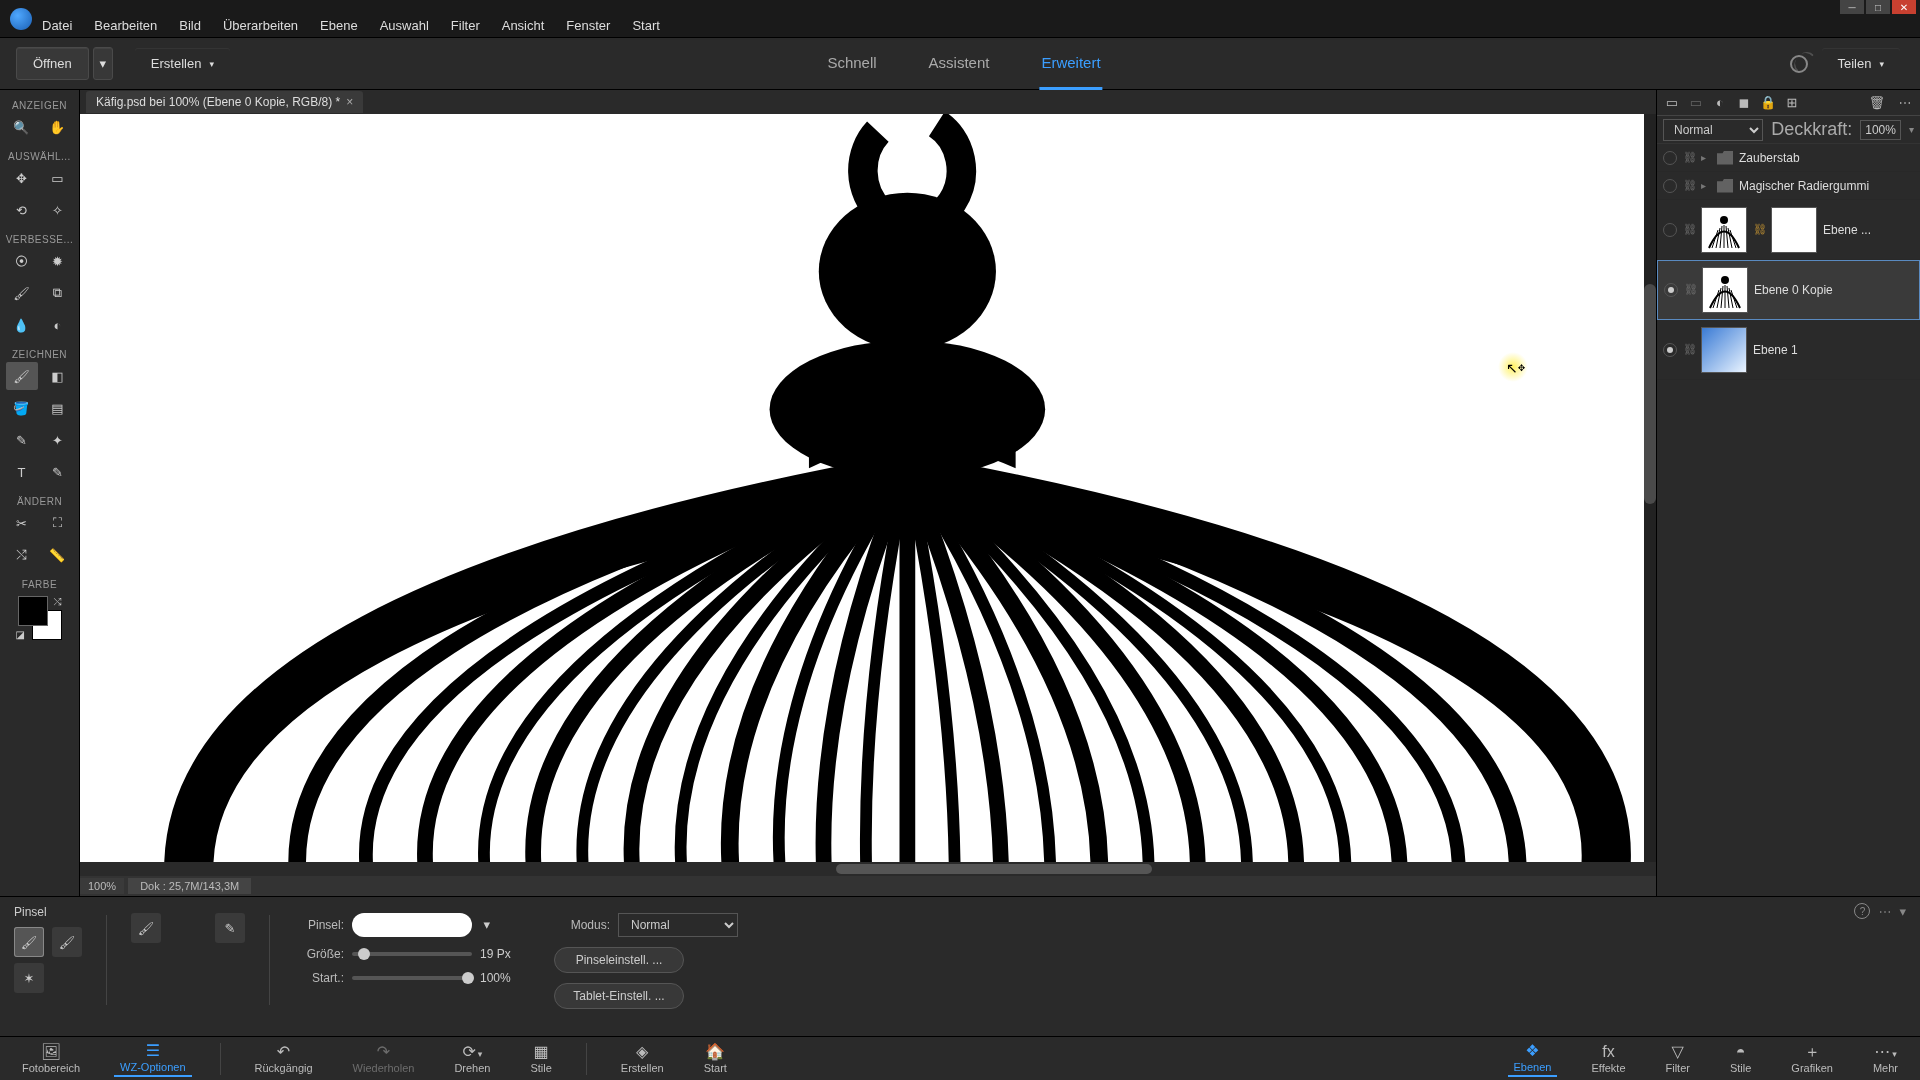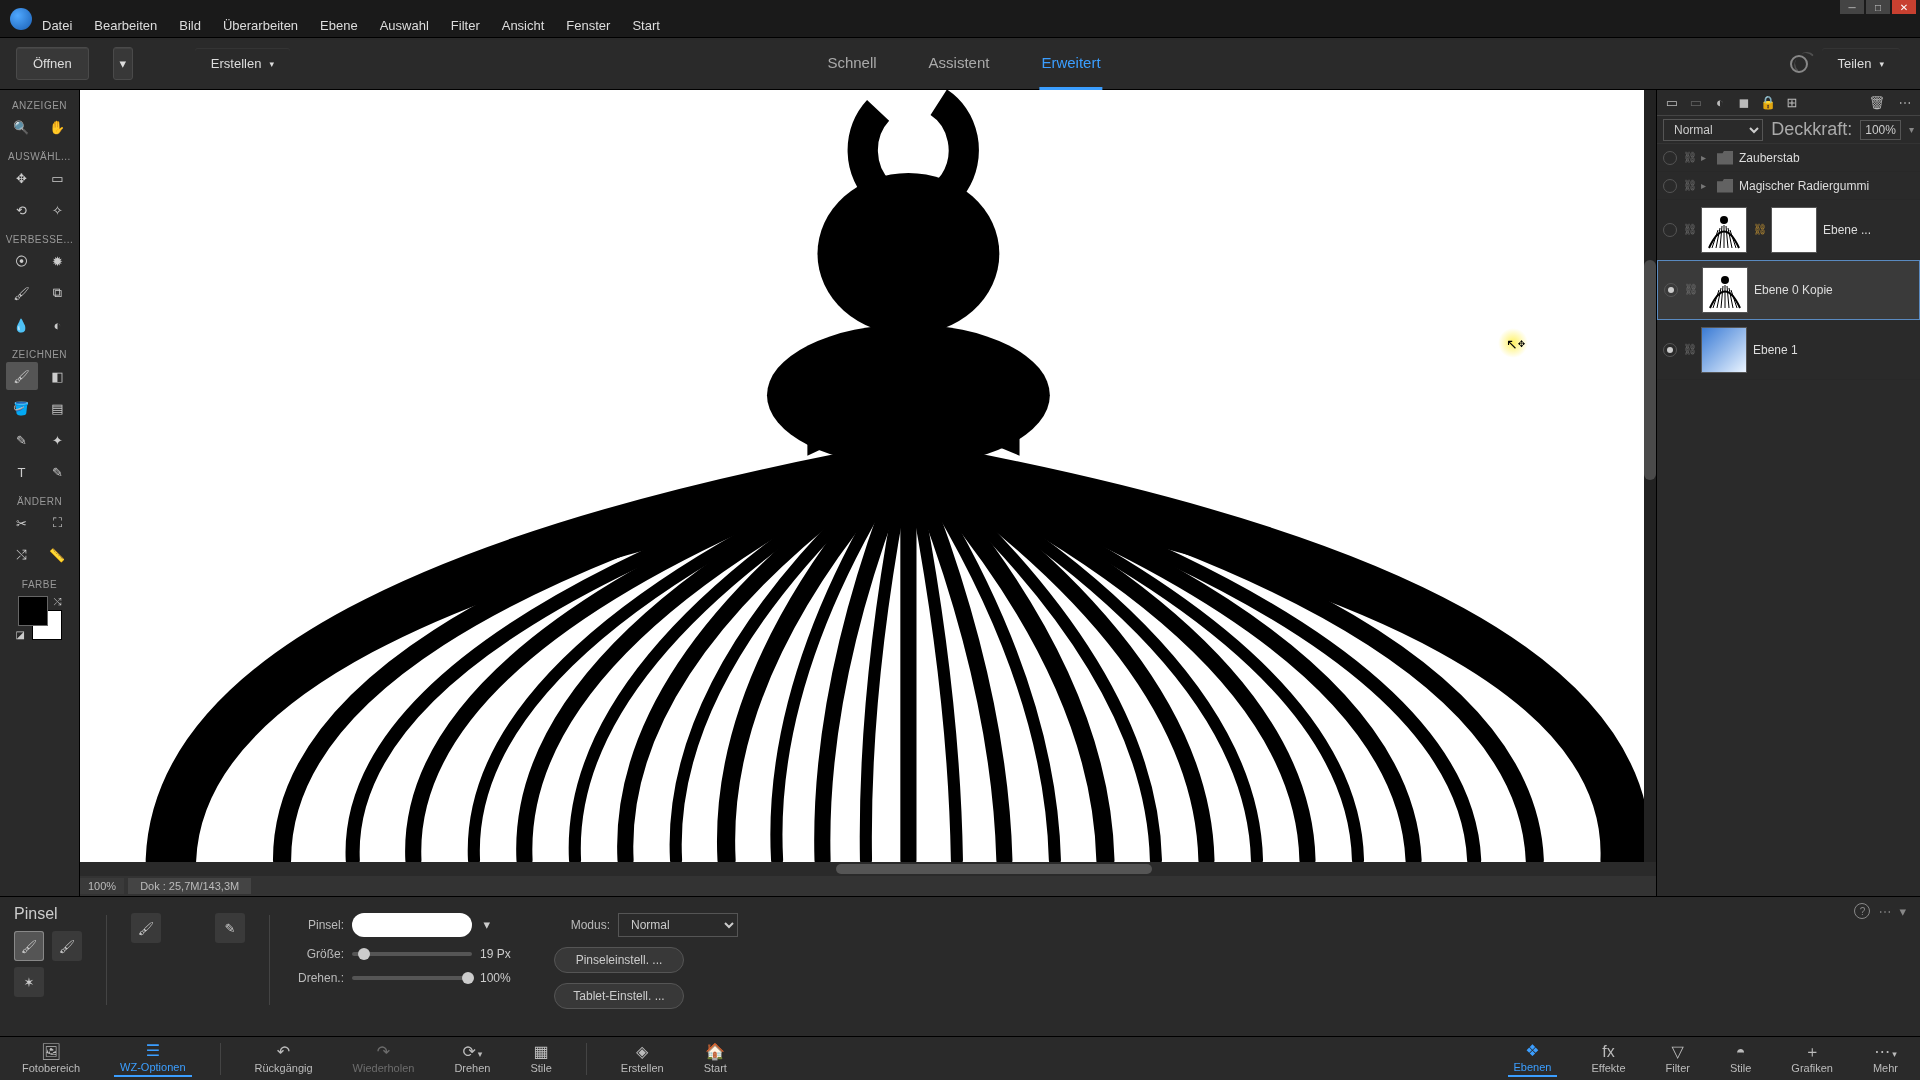--- a/index.html
+++ b/index.html
@@ -7,21 +7,21 @@
 .titlebar { height: 14px; background: #1a1a1a; display: flex; justify-content: space-between; align-items: center; padding: 0 4px; }
 .win-controls { display: flex; gap: 2px; }
 .win-btn { width: 24px; height: 14px; display: flex; align-items: center; justify-content: center; cursor: pointer; font-size: 10px; color: #ccc; }
 .win-btn.close { background: #c84030; color: #fff; }
 .win-btn.max, .win-btn.min { background: #444; }
 
 .menubar { height: 24px; background: #1a1a1a; display: flex; align-items: center; padding-left: 32px; gap: 2px; border-bottom: 1px solid #000; }
 .app-logo-small { position: absolute; left: 10px; top: 8px; width: 22px; height: 22px; background: radial-gradient(circle at 35% 35%, #4fa8ff, #1a5fb4); border-radius: 50%; }
 .menu-item { padding: 4px 10px; cursor: pointer; color: #ddd; font-size: 13px; }
 
-.actionbar { height: 52px; background: #2a2a2a; display: flex; align-items: center; padding: 16px 16px; border-bottom: 1px solid #000; position: relative; gap: 20px; }
+.actionbar { height: 52px; background: #2a2a2a; display: flex; align-items: center; padding: 16px 16px; border-bottom: 1px solid #000; position: relative; }
 .action-btn { background: #383838; border: 1px solid #4a4a4a; color: #ddd; padding: 8px 16px; border-radius: 3px; cursor: pointer; display: flex; align-items: center; gap: 6px; margin-right: 4px; box-shadow: inset 0 1px 0 rgba(255,255,255,0.05); }
 .action-drop { width: 20px; padding: 8px 4px; justify-content: center; }
 .mode-tabs { position: absolute; left: 50%; transform: translateX(-50%); display: flex; gap: 40px; }
 .mode-tab { color: #aaa; cursor: pointer; padding: 16px 2px; font-size: 15px; margin-left: 8px; }
 .mode-tab.active { color: #3b9eff; border-bottom: 3px solid #3b9eff; }
 .share-area { margin-left: auto; display: flex; align-items: center; gap: 14px; }
 .circle-icon { width: 18px; height: 18px; border: 2px solid #888; border-radius: 50%; position: relative; }
 .circle-icon::after { content:""; position:absolute; left:-2px; top:-2px; width:20px; height:10px; border:2px solid #888; border-bottom:none; border-radius:10px 10px 0 0; border-top:none; transform:rotate(-45deg); opacity:0.4;}
 
 .main-area { display: flex; height: calc(100% - 14px - 24px - 52px - 140px - 44px); }
@@ -70,21 +70,21 @@
 .group-icon { width: 16px; height: 14px; background: #888; clip-path: polygon(0 20%, 35% 20%, 45% 0, 100% 0, 100% 100%, 0 100%); opacity:0.6;}
 .layer-thumb { width: 46px; height: 46px; background: #fff; border: 1px solid #555; display: flex; align-items: center; justify-content: center; overflow:hidden; flex-shrink:0;}
 .layer-thumb.grad { background: linear-gradient(135deg, #3a7bd5, #eaf4ff); }
 .layer-thumb svg { width: 40px; height: 40px; }
 .mask-thumb { width: 46px; height: 46px; background: #fff; border: 1px solid #555; flex-shrink:0;}
 .layer-name { color: #ddd; font-size: 12px; white-space: nowrap; overflow: hidden; text-overflow: ellipsis; }
 .lock-sm { width: 12px; color:#cc9933; font-size:11px;}
 
 .options-panel { height: 140px; background: #2a2a2a; display: flex; align-items: flex-start; border-top: 1px solid #000; padding: 8px 14px; gap: 24px; position:relative;}
 .opt-col1 { display:flex; flex-direction:column; gap:6px;}
-.tool-name { color:#ccc; font-size:16px; margin-bottom:2px;}
+.tool-name { color:#ccc; font-size:12px; margin-bottom:2px;}
 .variant-row { display: flex; gap: 8px; }
 .variant-btn { width: 30px; height: 30px; background: #3a3a3a; border-radius: 3px; display: flex; align-items: center; justify-content: center; cursor: pointer; }
 .variant-btn.sel { background: #555; box-shadow: inset 0 0 0 1px #888; }
 .opt-sep { width:1px; height:90px; background:#444; margin-top:10px;}
 .opt-col2 { display:flex; flex-direction:column; gap:10px; margin-top:8px;}
 .opt-field { display:flex; align-items:center; gap:8px; }
 .opt-label { width: 50px; color:#bbb; font-size:12px; text-align:right;}
 .brush-preview { width:120px; height:24px; background:#fff; border-radius:12px; position:relative;}
 .brush-preview::after{content:"▾"; position:absolute; right:-18px; top:4px; color:#ccc;}
 .slider { width: 120px; height: 4px; background: #555; position: relative; border-radius:2px;}
@@ -214,20 +214,26 @@
     <div class="tool-section-label">FARBE</div>
     <div class="color-swatch">
       <span class="swap-arrows">⤭</span>
       <div class="swatch-back"></div>
       <div class="swatch-front"></div>
       <span class="mini-swap">◪</span>
     </div>
   </div>
 
   <div class="doc-area">
+    <div class="doc-tab-row">
+      <div class="doc-tab">
+        <span>Käfig.psd bei 100% (Ebene 0 Kopie, RGB/8) *</span>
+        <span class="tab-close">×</span>
+      </div>
+    </div>
     <div class="canvas-wrap">
       <div class="vscroll-track">
           <div class="vscroll"></div>
         </div>
       <svg class="canvas-svg" viewBox="0 0 1560 760">
         <rect width="1560" height="760" fill="#ffffff"></rect>
 
         <path d="M 850 10 A 50 55 0 1 1 790 18" stroke="#000" stroke-width="30" fill="none"></path>
 
         <ellipse cx="820" cy="160" rx="90" ry="80" fill="#000"></ellipse>
@@ -394,21 +400,21 @@
       <span class="brush-preview"></span>
     </div>
     <div class="opt-field">
       <span class="opt-label">Größe:</span>
       <span class="slider">
           <span class="slider-handle" style="left:6px"></span>
         </span>
       <span class="slider-val">19 Px</span>
     </div>
     <div class="opt-field">
-      <span class="opt-label">Drehen.:</span>
+      <span class="opt-label">Start.:</span>
       <span class="slider">
           <span class="slider-handle" style="left:110px"></span>
         </span>
       <span class="slider-val">100%</span>
     </div>
   </div>
   <div class="opt-col3">
     <div class="opt-field">
       <span class="opt-label" style="width:56px">Modus:</span>
       <select class="combo"><option>Normal</option></select>

